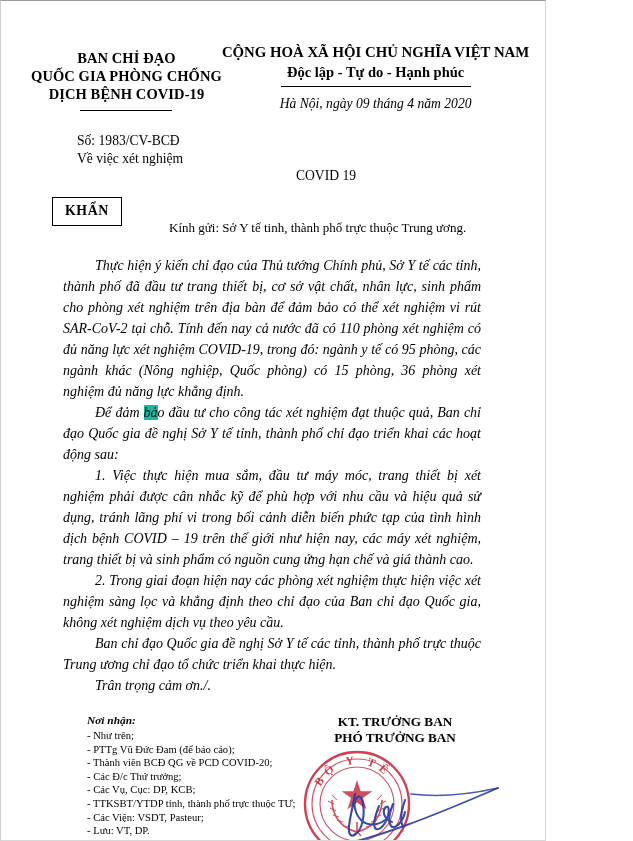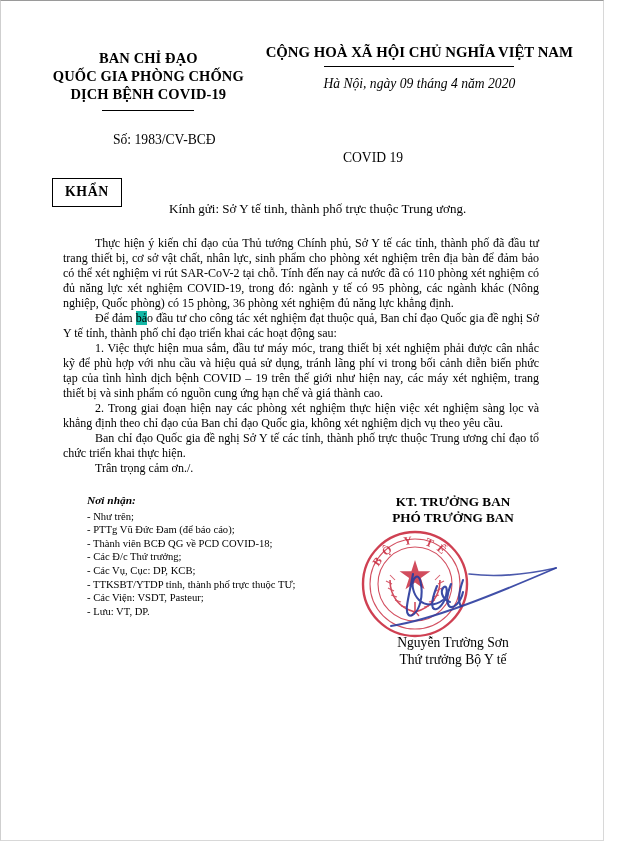--- a/index.html
+++ b/index.html
@@ -6,21 +6,21 @@
     margin: 0;
     padding: 0;
     background: #ffffff;
   }
   body {
     font-family: "Liberation Serif", "DejaVu Serif", serif;
     color: #000000;
   }
   #page {
     position: relative;
-    width: 604px;
+    width: 546px;
     height: 841px;
     background: #ffffff;
     box-sizing: border-box;
     border-top: 1px solid #9a9a9a;
     border-left: 1px solid #cfcfcf;
     border-right: 1px solid #d8d8d8;
     border-bottom: 1px solid #d8d8d8;
     overflow: hidden;
   }
 
@@ -74,21 +74,21 @@
   .date-line {
     font-style: italic;
     font-size: 13.6px;
     margin-top: 9px;
     white-space: nowrap;
   }
 
   
   .ref-block {
     margin-top: 20px;
-    padding-left: 112px;
+    padding-left: 76px;
     font-size: 13.6px;
     line-height: 17.5px;
   }
   .ref-sub2 { padding-left: 30px; text-align: center; }
 
   
   .urgent-row {
     position: relative;
     margin-top: 12px;
     height: 44px;
@@ -107,23 +107,24 @@
     position: absolute;
     left: 168px;
     top: 23px;
     font-size: 13px;
     white-space: nowrap;
   }
 
   
   .body-text {
     padding: 14px 64px 0 62px;
-    font-size: 12px;
-    line-height: 15px;
+    font-size: 14px;
+    line-height: 21px;
     text-align: justify;
+    font-style: italic;
   }
   .body-text p {
     margin: 0;
     text-indent: 32px;
   }
   .sel {
     background: #14b8a6;
   }
 
   
@@ -187,27 +188,29 @@
 
   <div class="header">
     <div class="hdr-left">
       <div class="org-line">BAN CHỈ ĐẠO</div>
       <div class="org-line">QUỐC GIA PHÒNG CHỐNG</div>
       <div class="org-line">DỊCH BỆNH COVID-19</div>
       <div class="rule"></div>
     </div>
     <div class="hdr-right">
       <div class="nation-line">CỘNG HOÀ XÃ HỘI CHỦ NGHĨA VIỆT NAM</div>
+      <div class="motto-line">Độc lập - Tự do - Hạnh phúc</div>
       <div class="rule-wide"></div>
       <div class="date-line">Hà Nội, ngày 09 tháng 4 năm 2020</div>
     </div>
   </div>
 
   <div class="ref-block">
     <div>Số: 1983/CV-BCĐ</div>
+    <div>Về việc xét nghiệm</div>
     <div class="ref-sub2">COVID 19</div>
   </div>
 
   <div class="urgent-row">
     <div class="khan-box">KHẨN</div>
     <div class="recipient">Kính gửi: Sở Y tế tinh, thành phố trực thuộc Trung ương.</div>
   </div>
 
   <div class="body-text">
     <p>Thực hiện ý kiến chỉ đạo của Thủ tướng Chính phủ, Sở Y tế các tỉnh, thành phố đã đầu tư trang thiết bị, cơ sở vật chất, nhân lực, sinh phẩm cho phòng xét nghiệm trên địa bàn để đảm bảo có thể xét nghiệm vi rút SAR-CoV-2 tại chỗ. Tính đến nay cả nước đã có 110 phòng xét nghiệm có đủ năng lực xét nghiệm COVID-19, trong đó: ngành y tế có 95 phòng, các ngành khác (Nông nghiệp, Quốc phòng) có 15 phòng, 36 phòng xét nghiệm đủ năng lực khẳng định.</p>
@@ -217,21 +220,21 @@
     <p>Ban chỉ đạo Quốc gia đề nghị Sở Y tế các tỉnh, thành phố trực thuộc Trung ương chỉ đạo tổ chức triển khai thực hiện.</p>
     <p>Trân trọng cảm ơn./.</p>
   </div>
 
   <div class="footer">
 
     <div class="recv">
       <div class="recv-title">Nơi nhận:</div>
       <div>- Như trên;</div>
       <div>- PTTg Vũ Đức Đam (để báo cáo);</div>
-      <div>- Thành viên BCĐ QG về PCD COVID-18;</div>
+      <div>- Thành viên BCĐ QG về PCD COVID-20;</div>
       <div>- Các Đ/c Thứ trưởng;</div>
       <div>- Các Vụ, Cục: DP, KCB;</div>
       <div>- TTKSBT/YTDP tỉnh, thành phố trực thuộc TƯ;</div>
       <div>- Các Viện: VSDT, Pasteur;</div>
       <div>- Lưu: VT, DP.</div>
     </div>
 
     <div class="sign">
       <div class="sign-role">KT. TRƯỞNG BAN</div>
       <div class="sign-role">PHÓ TRƯỞNG BAN</div>

